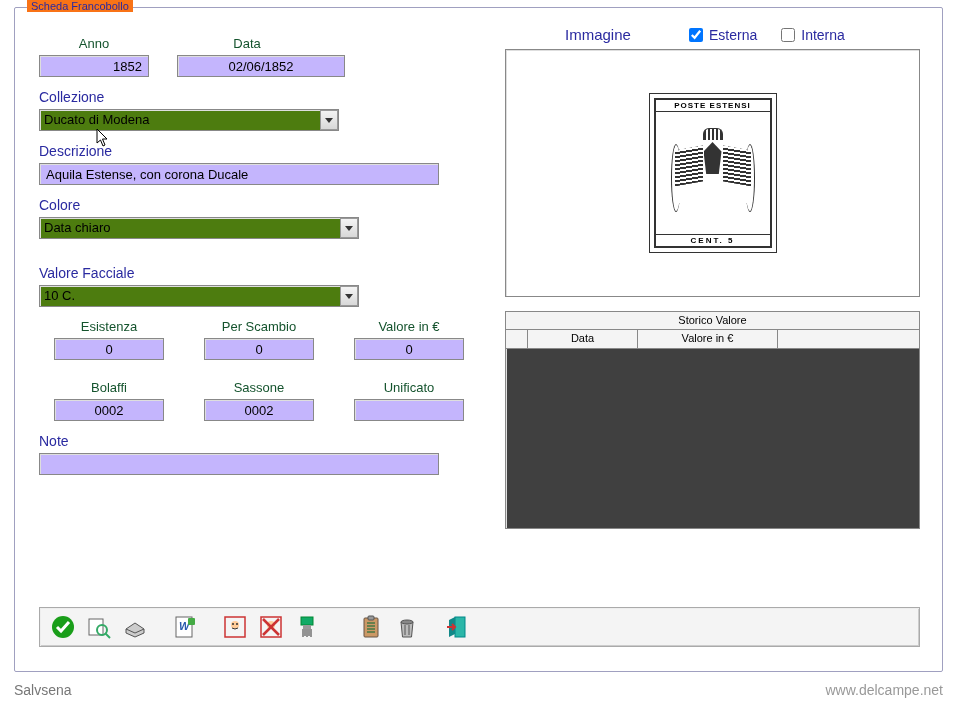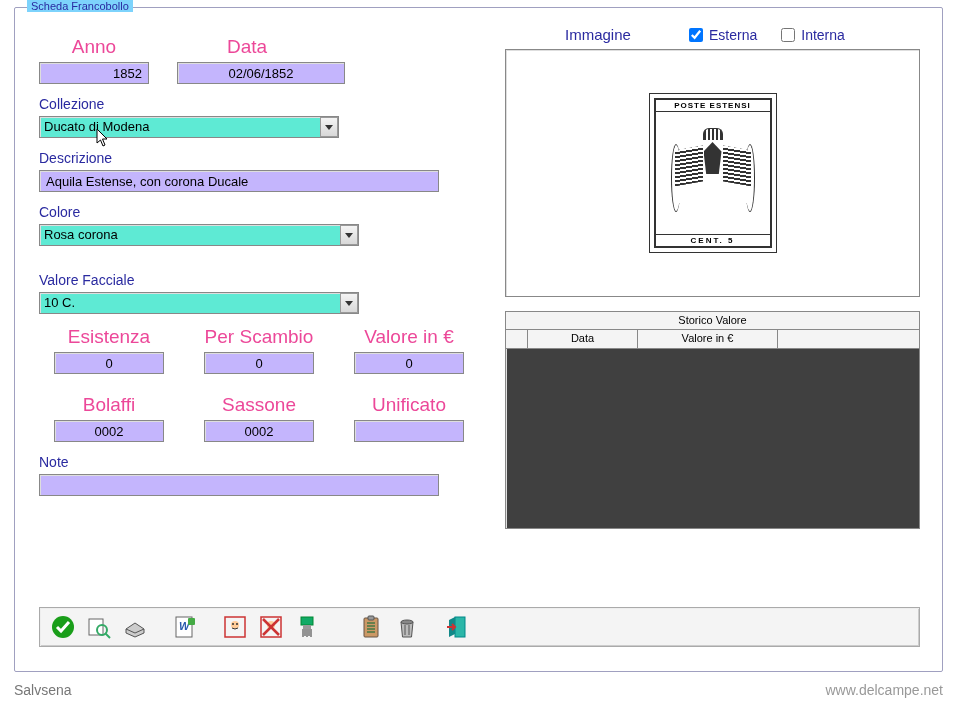--- a/index.html
+++ b/index.html
@@ -14,32 +14,32 @@
 }
 .fieldset-main {
   position: absolute;
   top: 7px; left: 14px; right: 14px; bottom: 30px;
   border: 1px solid #a0a0c0;
   border-radius: 2px;
 }
 .legend {
   position: absolute;
   top: -8px; left: 12px;
-  background: #7dd3fc;
+  background: #f97316;
   padding: 0 4px;
   color: #2a2aa0;
   font-size: 11px;
 }
 .left-pane {
   position: absolute;
   top: 28px; left: 24px; width: 440px;
 }
 .field-label {
-  color: #ec4899;
-  font-size: 19px;
+  color: #14532d;
+  font-size: 13px;
   text-align: center;
 }
 .row2 { display: flex; gap: 28px; margin-bottom: 12px; }
 .txt {
   border: 1px solid #888;
   background: #c4b5fd;
   height: 22px;
   line-height: 20px;
   text-align: center;
   font-size: 13px;
@@ -48,21 +48,21 @@
 }
 .txt-left { text-align: left; padding: 0 6px; }
 .dropdown-wrap {
   position: relative;
   margin-bottom: 12px;
 }
 .select {
   width: 100%;
   height: 22px;
   border: 1px solid #888;
-  background: #5eead4;
+  background: #4d7c0f;
   font-size: 13px;
   padding: 0 4px;
   font-family: inherit;
   box-shadow: inset 1px 1px 0 #dedede;
   text-align: left;
   line-height: 20px;
 }
 .dd-btn {
   position: absolute; top: 1px; right: 1px; width: 18px; height: 20px;
   background: linear-gradient(#f4f4f4,#d8d8d8);
@@ -193,21 +193,21 @@
       <div class="dd-btn">
           <div class="tri-down"></div>
         </div>
     </div>
 
     <div class="section-title">Descrizione</div>
     <input class="txt txt-left" style="width: 400px; margin-bottom: 12px;" value="Aquila Estense, con corona Ducale">
 
     <div class="section-title">Colore</div>
     <div class="dropdown-wrap" style="width:320px;">
-      <div class="select">Rosa corona</div>
+      <div class="select">Data chiaro</div>
       <div class="dd-btn">
           <div class="tri-down"></div>
         </div>
     </div>
 
     <div style="height:14px;"></div>
     <div class="section-title">Valore Facciale</div>
     <div class="dropdown-wrap" style="width:320px;">
       <div class="select">10 C.</div>
       <div class="dd-btn">

